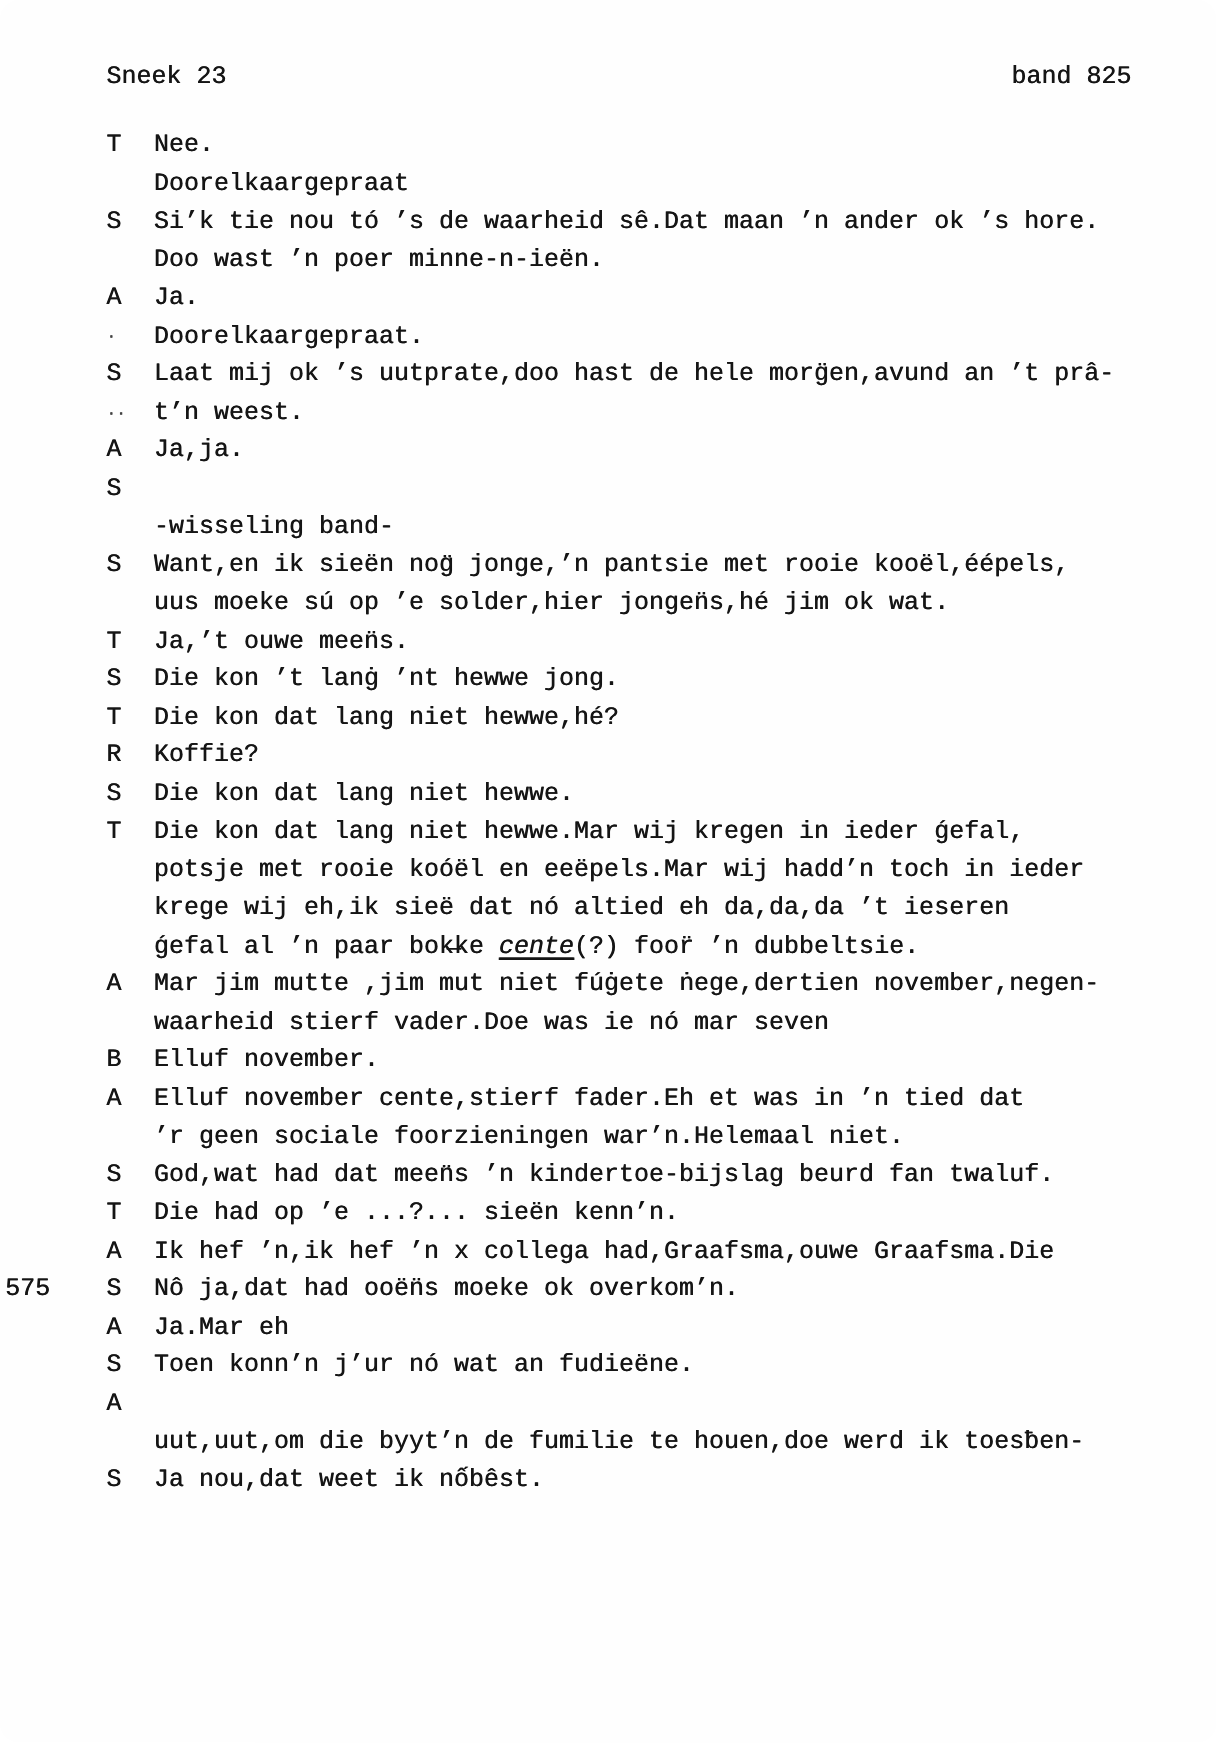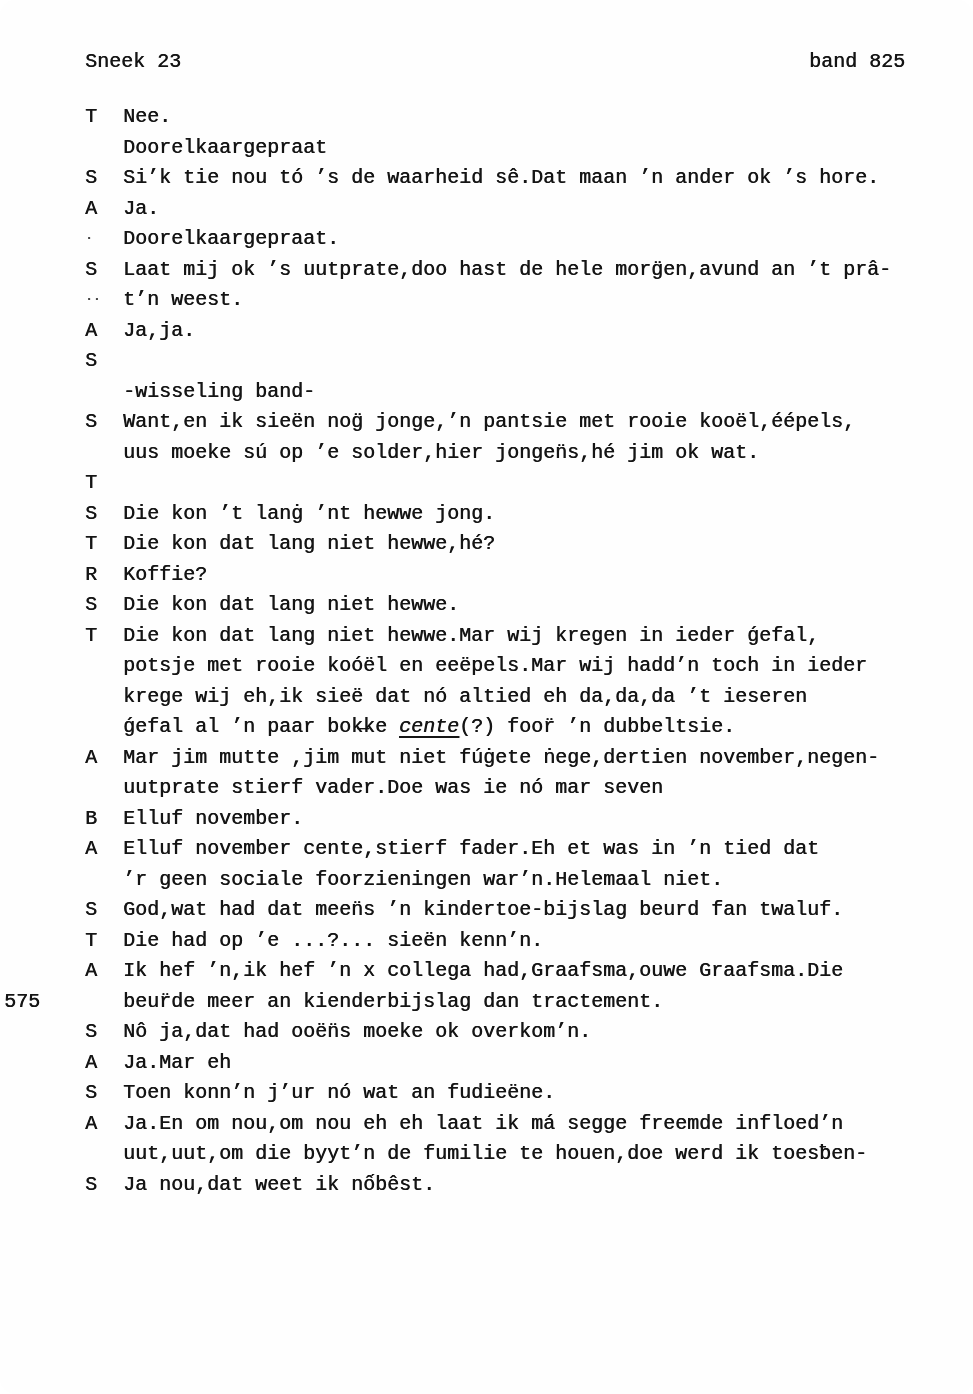--- a/index.html
+++ b/index.html
@@ -70,50 +70,50 @@
 
   <div class="header">
     <span>Sneek 23</span>
     <span>band 825</span>
   </div>
 
   <div class="lines" id="lines-container">
       <div class="row"><span class="label">T</span><span class="text">Nee.</span></div>
       <div class="row"><span class="label"></span><span class="text">Doorelkaargepraat</span></div>
       <div class="row"><span class="label">S</span><span class="text">Si’k tie nou tó ’s de waarheid sê.Dat maan ’n ander ok ’s hore.</span></div>
-      <div class="row"><span class="label"></span></div>
+      <div class="row"><span class="label"></span><span class="text">Doo wast ’n poer minne-n-ieën.</span></div>
       <div class="row"><span class="label">A</span><span class="text">Ja.</span></div>
       <div class="row"><span class="label stray-label">·</span><span class="text">Doorelkaargepraat.</span></div>
       <div class="row"><span class="label">S</span><span class="text">Laat mij ok ’s uutprate,doo hast de hele morg̈en,avund an ’t prâ-</span></div>
       <div class="row"><span class="label stray-label">··</span><span class="text">t’n weest.</span></div>
       <div class="row"><span class="label">A</span><span class="text">Ja,ja.</span></div>
       <div class="row"><span class="label">S</span></div>
       <div class="row"><span class="label"></span><span class="text">-wisseling band-</span></div>
       <div class="row"><span class="label">S</span><span class="text">Want,en ik sieën nog̈ jonge,’n pantsie met rooie kooël,éépels,</span></div>
       <div class="row"><span class="label"></span><span class="text">uus moeke sú op ’e solder,hier jongen̈s,hé jim ok wat.</span></div>
-      <div class="row"><span class="label">T</span></div>
+      <div class="row"><span class="label">T</span><span class="text">Ja,’t ouwe meen̈s.</span></div>
       <div class="row"><span class="label">S</span><span class="text">Die kon ’t lanġ ’nt hewwe jong.</span></div>
       <div class="row"><span class="label">T</span><span class="text">Die kon dat lang niet hewwe,hé?</span></div>
       <div class="row"><span class="label">R</span><span class="text">Koffie?</span></div>
       <div class="row"><span class="label">S</span><span class="text">Die kon dat lang niet hewwe.</span></div>
       <div class="row"><span class="label">T</span><span class="text">Die kon dat lang niet hewwe.Mar wij kregen in ieder ǵefal,</span></div>
       <div class="row"><span class="label"></span><span class="text">potsje met rooie koóël en eeëpels.Mar wij hadd’n toch in ieder</span></div>
       <div class="row"><span class="label"></span><span class="text">krege wij eh,ik sieë dat nó altied eh da,da,da ’t ieseren</span></div>
       <div class="row"><span class="label"></span><span class="text"><span>ǵefal al ’n paar bok̶ke </span><span class="underline">cente</span><span>(?) foor̈ ’n dubbeltsie.</span></span></div>
       <div class="row"><span class="label">A</span><span class="text">Mar jim mutte ,jim mut niet fúġete ṅege,dertien november,negen-</span></div>
-      <div class="row"><span class="label"></span><span class="text">uutprate stierf vader.Doe was ie nó mar seven</span></div>
+      <div class="row"><span class="label"></span><span class="text">waarheid stierf vader.Doe was ie nó mar seven</span></div>
       <div class="row"><span class="label">B</span><span class="text">Elluf november.</span></div>
       <div class="row"><span class="label">A</span><span class="text">Elluf november cente,stierf fader.Eh et was in ’n tied dat</span></div>
       <div class="row"><span class="label"></span><span class="text">’r geen sociale foorzieningen war’n.Helemaal niet.</span></div>
       <div class="row"><span class="label">S</span><span class="text">God,wat had dat meen̈s ’n kindertoe-bijslag beurd fan twaluf.</span></div>
       <div class="row"><span class="label">T</span><span class="text">Die had op ’e ...?... sieën kenn’n.</span></div>
       <div class="row"><span class="label">A</span><span class="text">Ik hef ’n,ik hef ’n x collega had,Graafsma,ouwe Graafsma.Die</span></div>
-      <div class="row"><span class="margin-num">575</span><span class="label"></span><span class="text">beur̈de meer an kienderbijslag dan tractement.</span></div>
+      <div class="row"><span class="margin-num">575</span><span class="label"></span></div>
       <div class="row"><span class="label">S</span><span class="text">Nô ja,dat had ooën̈s moeke ok overkom’n.</span></div>
       <div class="row"><span class="label">A</span><span class="text">Ja.Mar eh</span></div>
       <div class="row"><span class="label">S</span><span class="text">Toen konn’n j’ur nó wat an fudieëne.</span></div>
-      <div class="row"><span class="label">A</span><span class="text">Ja.En om nou,om nou eh eh laat ik má segge freemde infloed’n</span></div>
+      <div class="row"><span class="label">A</span></div>
       <div class="row"><span class="label"></span><span class="text">uut,uut,om die byyt’n de fumilie te houen,doe werd ik toesƀen-</span></div>
       <div class="row"><span class="label"></span></div>
       <div class="row"><span class="label">S</span><span class="text">Ja nou,dat weet ik nốbêst.</span></div>
     </div>
 
 </div>
 
 </body></html>

